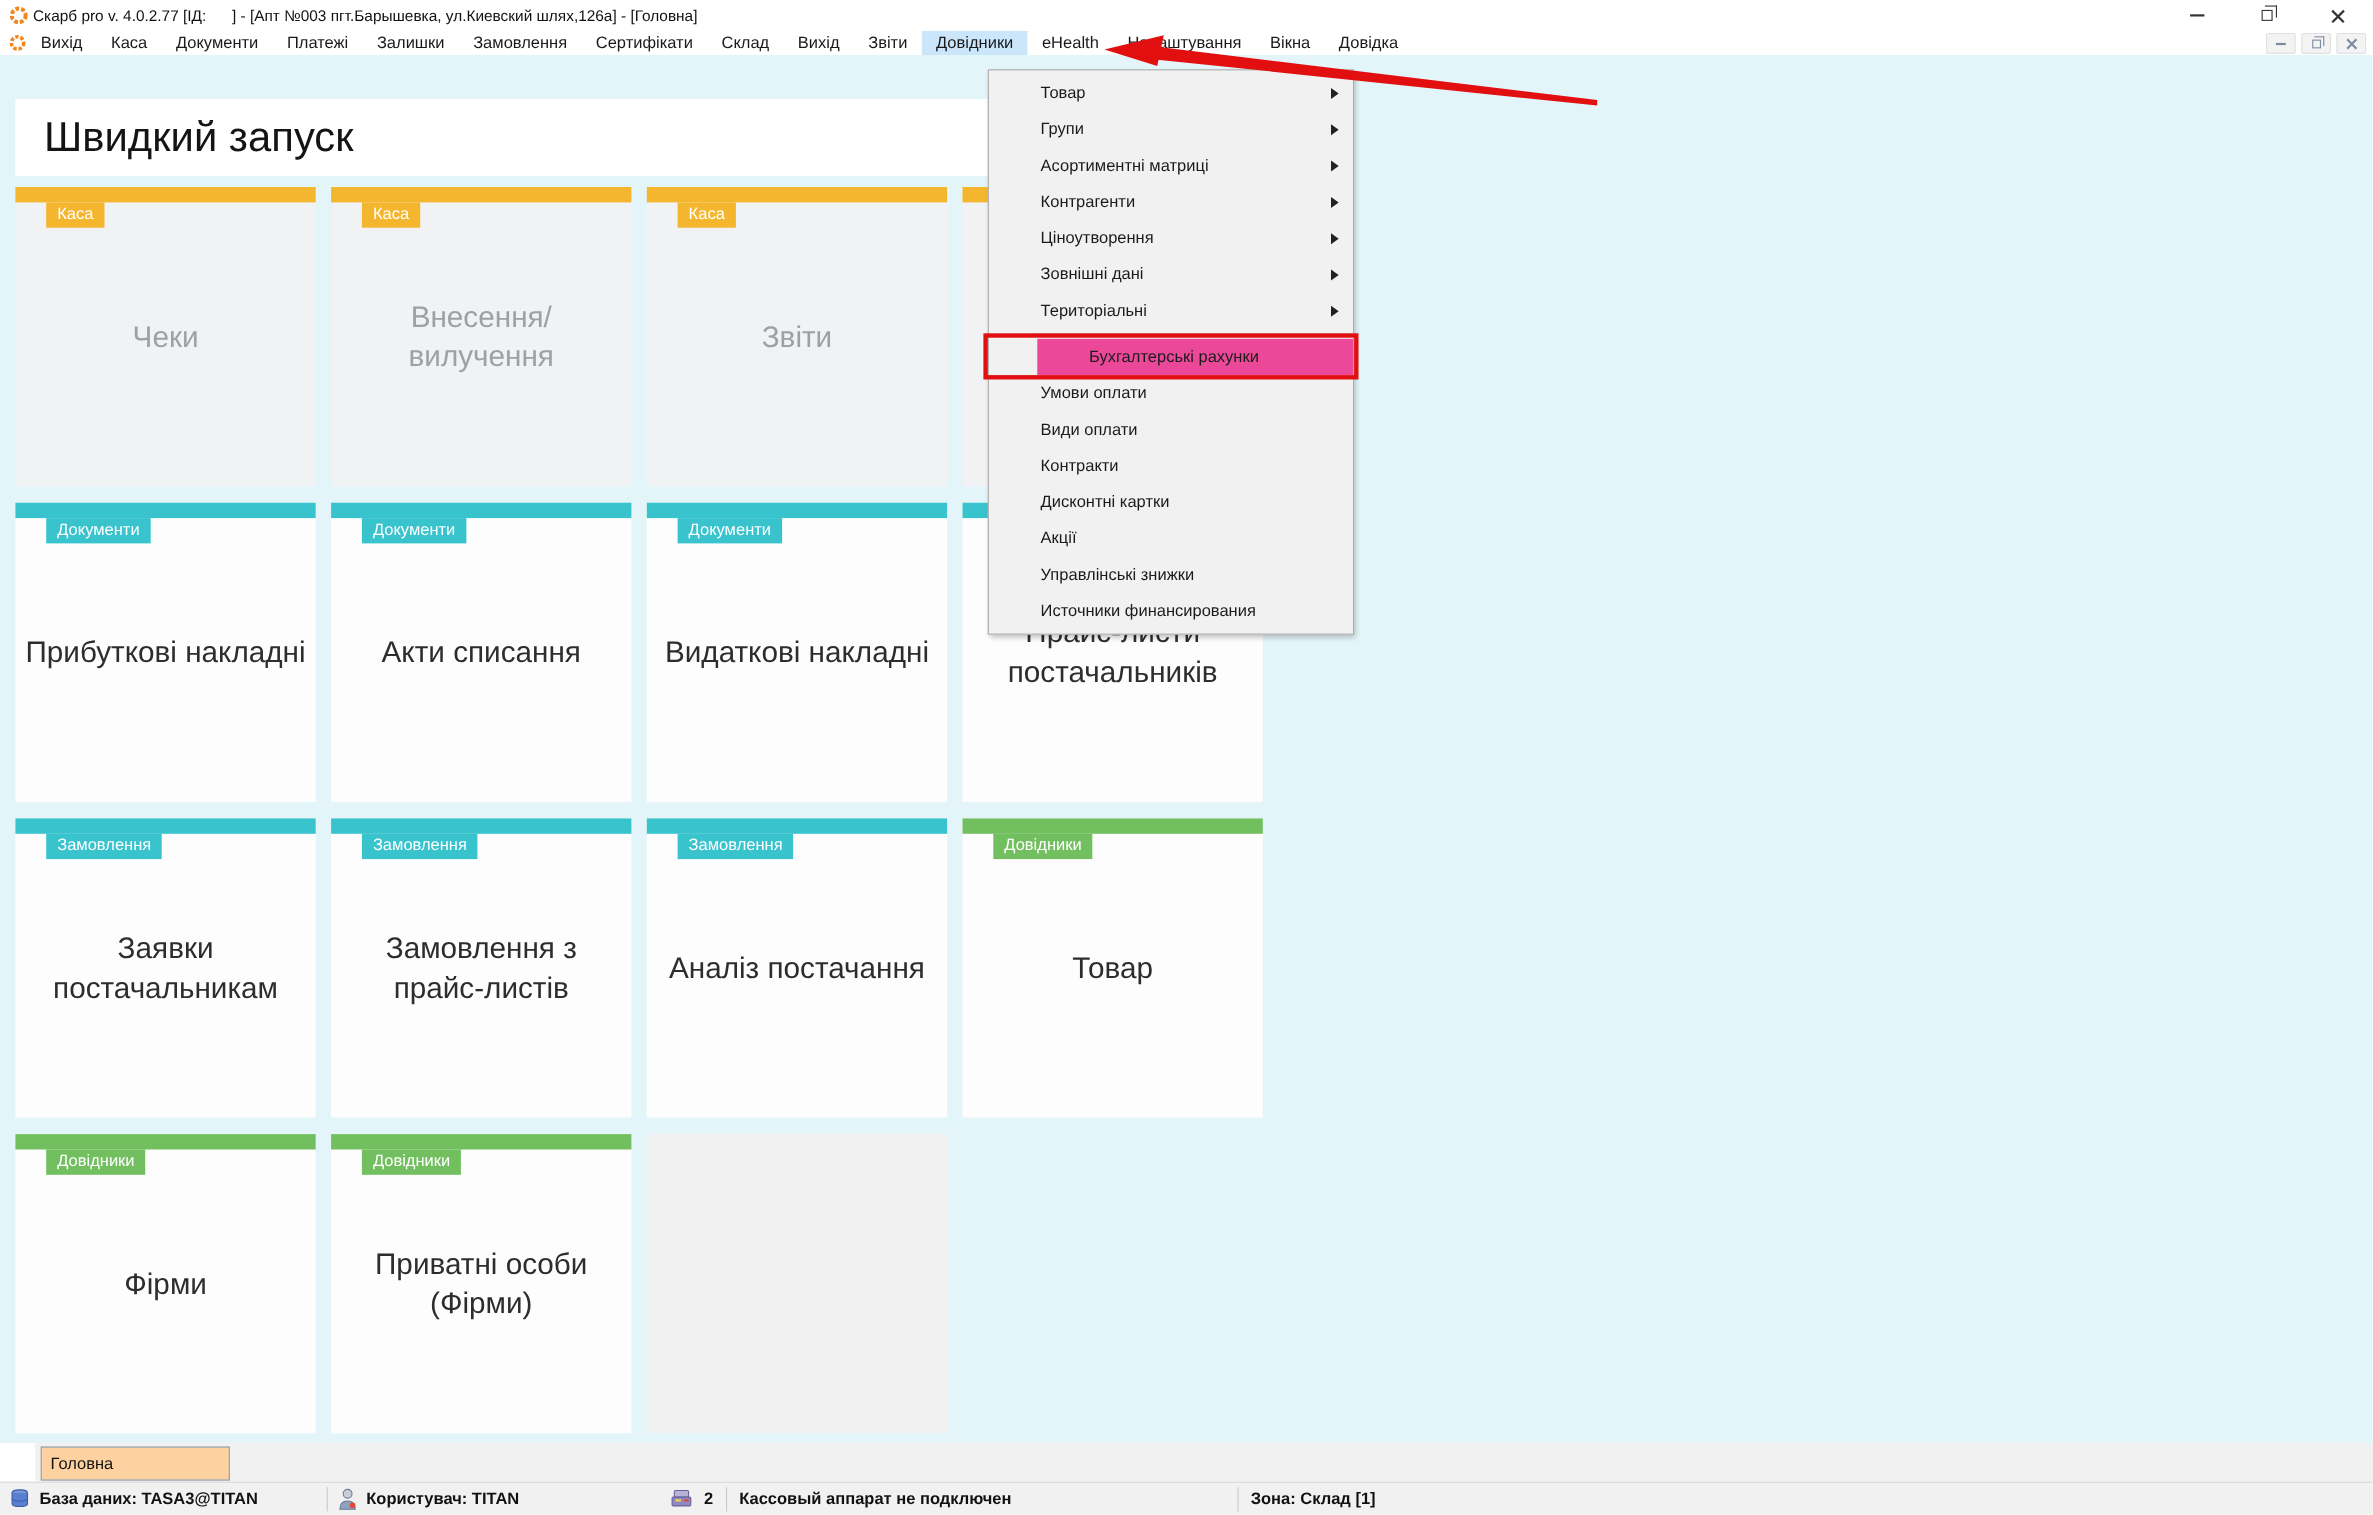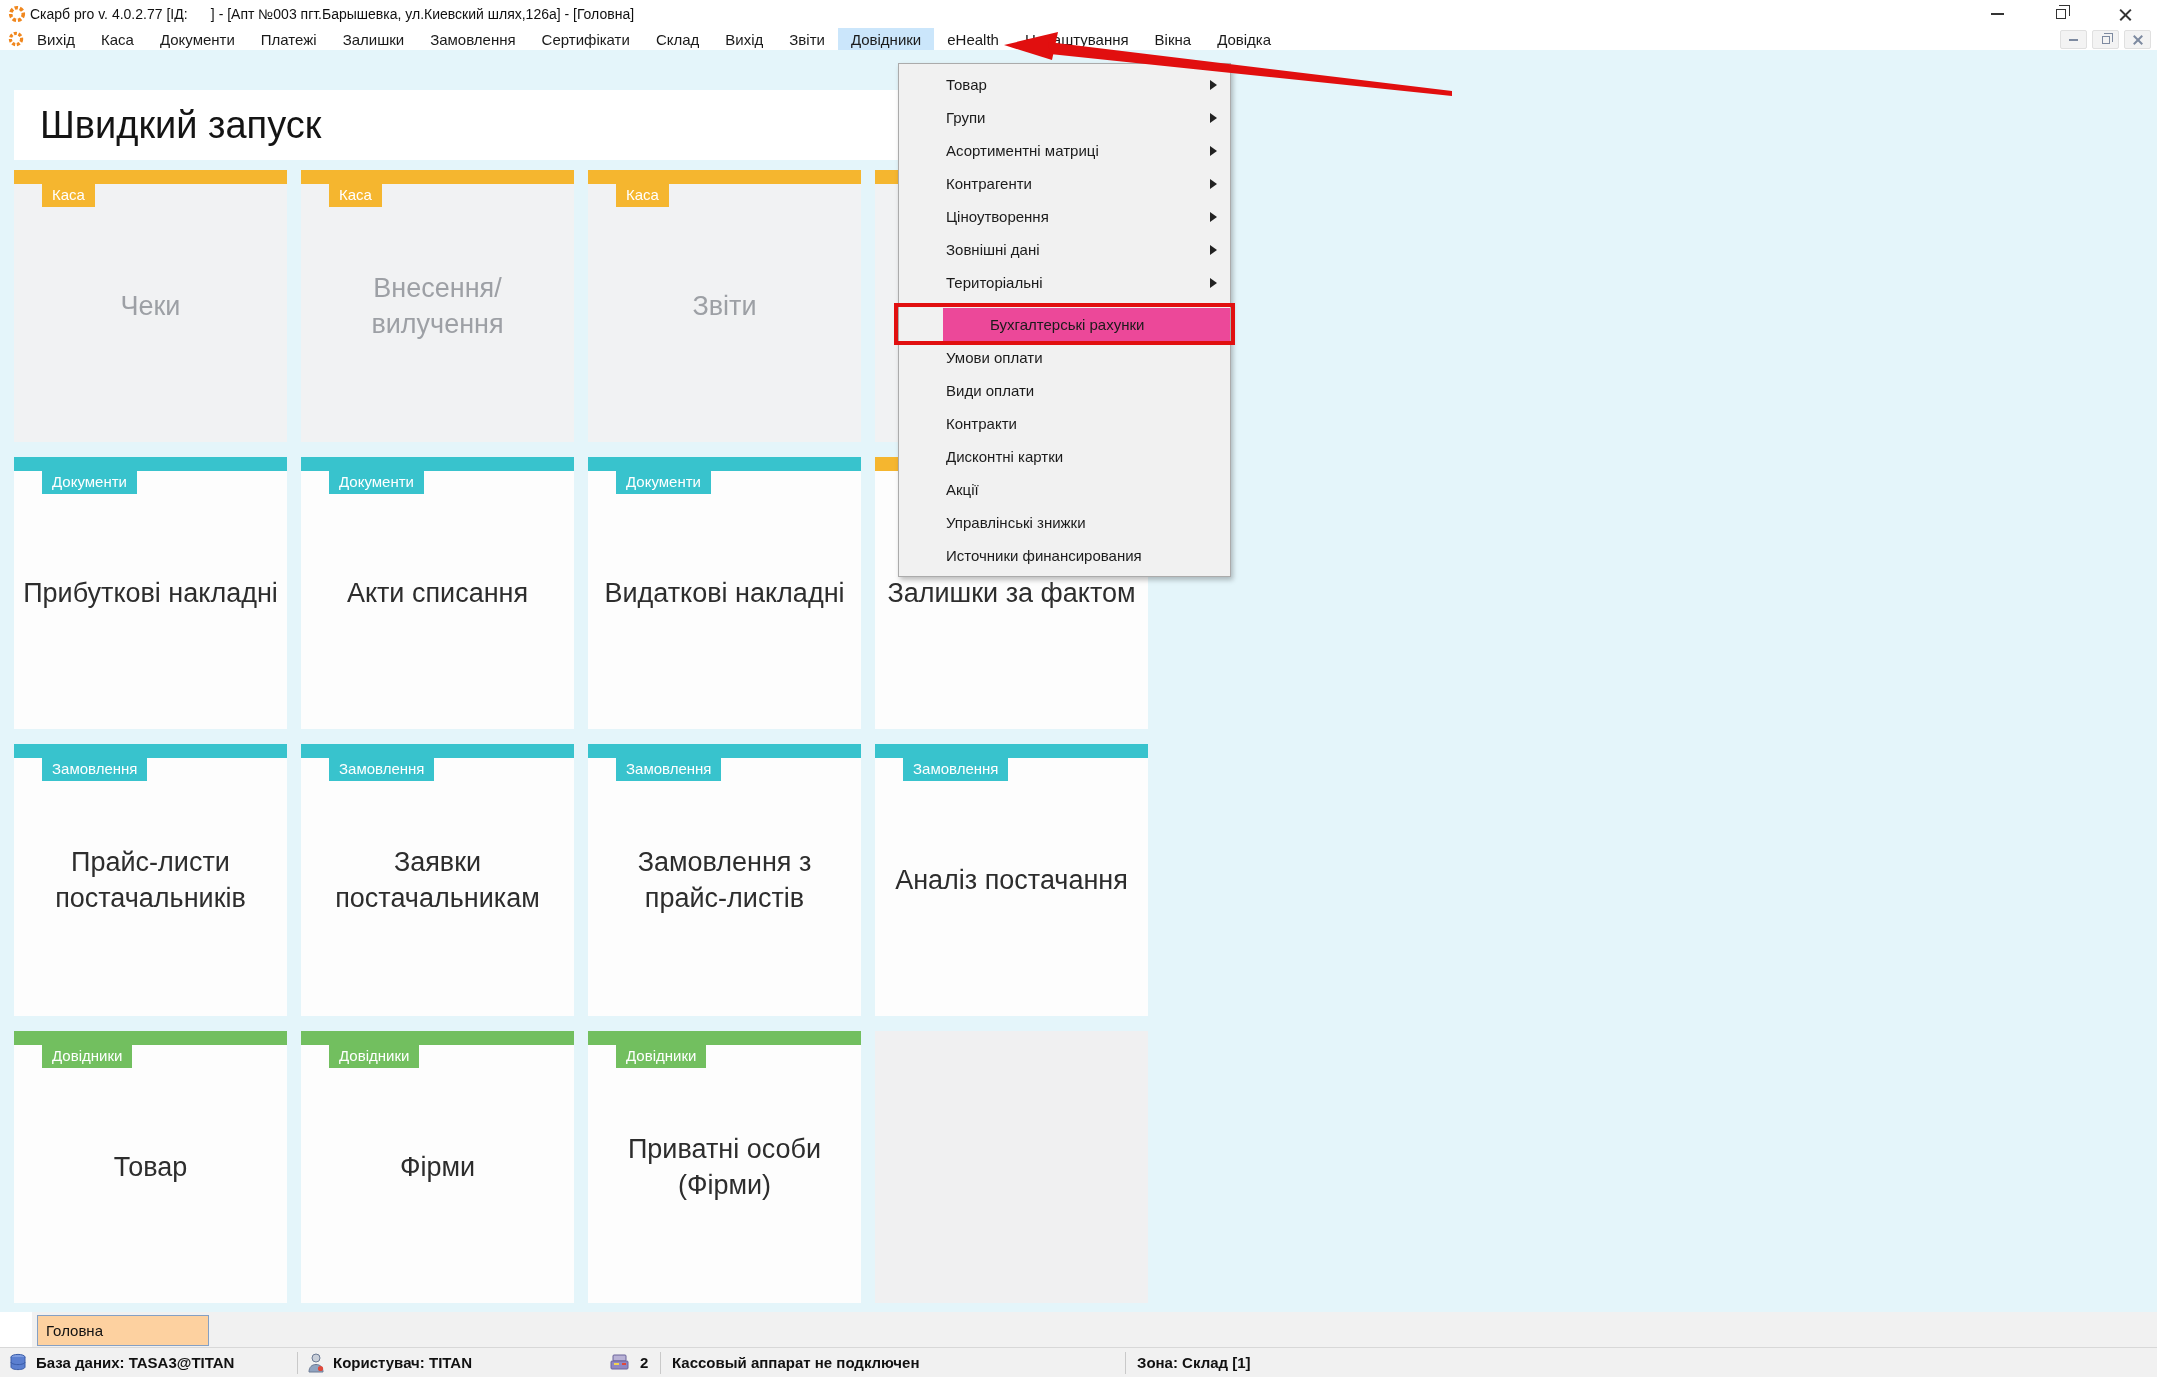--- a/index.html
+++ b/index.html
@@ -172,24 +172,20 @@
   <div class="tile">
     <div class="tile-bar bar-teal"></div>
     <div class="tile-badge bar-teal">Документи</div>
     <div class="tile-label">Акти списання</div>
   </div>
   <div class="tile">
     <div class="tile-bar bar-teal"></div>
     <div class="tile-badge bar-teal">Документи</div>
     <div class="tile-label">Видаткові накладні</div>
   </div>
-  <div class="tile">
-    <div class="tile-bar bar-orange"></div>
-    <div class="tile-label">Залишки за фактом</div>
-  </div>
 
   <div class="tile">
     <div class="tile-bar bar-teal"></div>
     <div class="tile-badge bar-teal">Замовлення</div>
     <div class="tile-label">Прайс-листи постачальників</div>
   </div>
   <div class="tile">
     <div class="tile-bar bar-teal"></div>
     <div class="tile-badge bar-teal">Замовлення</div>
     <div class="tile-label">Заявки постачальникам</div>

